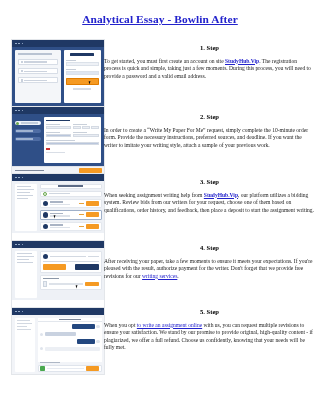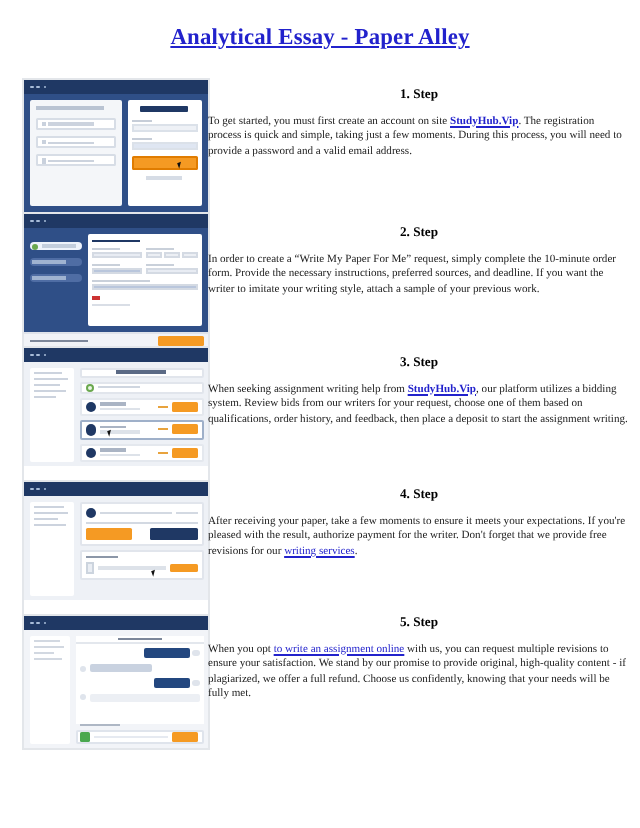--- a/index.html
+++ b/index.html
@@ -661,21 +661,21 @@
     background: #f59a23;
     border-radius: 0.8px;
     flex: 0 0 auto;
   }
 </style>
 </head>
 <body>
 
 <div class="page">
 
-  <div class="doc-title">Analytical Essay - Paper Alley</div>
+  <div class="doc-title">Analytical Essay - Bowlin After</div>
 
   <div class="thumb thumb-1">
     <div class="chrome">
       <span class="dot"></span>
       <span class="dot"></span>
       <span class="dot"></span>
     </div>
     <div class="t1-body">
       <div class="t1-left">
         <div class="t1-head"></div>

